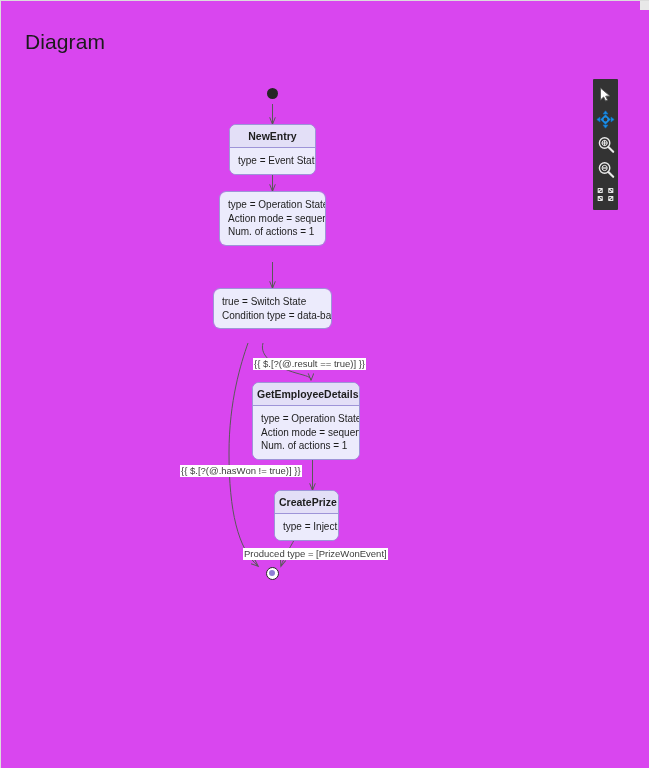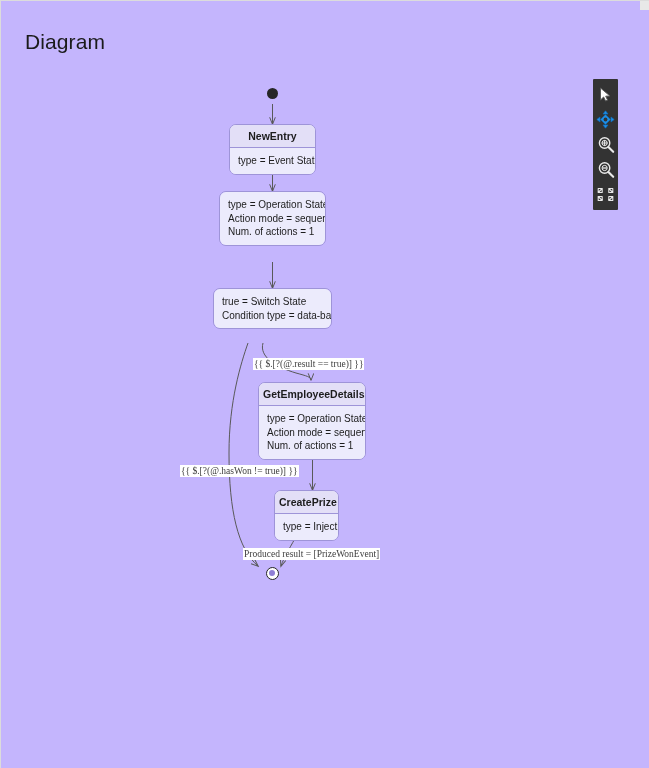--- a/index.html
+++ b/index.html
@@ -10,21 +10,21 @@
   body {
     width: 649px;
     height: 768px;
     font-family: "Liberation Sans", sans-serif;
     overflow: hidden;
     position: relative;
   }
   #page {
     position: absolute;
     inset: 0;
-    background: #c4b5fd;
+    background: #d946ef;
     border-top: 1px solid #dcdcdc;
     border-left: 1px solid #dcdcdc;
     box-sizing: border-box;
   }
   #right-gutter {
     position: absolute;
     top: 0;
     right: 0;
     width: 9px;
     height: 9px;
@@ -58,21 +58,21 @@
   .edge-path {
     fill: none;
     stroke: #595959;
     stroke-width: 1;
   }
   .edge-label {
     position: absolute;
     font-size: 9.5px;
     color: #3d3d3d;
     white-space: nowrap;
-    font-family: Liberation Serif, serif;
+    font-family: Liberation Sans, sans-serif;
     background: #ffffff;
     padding: 0 1px;
     line-height: 12px;
   }
   .node {
     position: absolute;
     border: 1px solid #9e94d8;
     border-radius: 7px;
     background: #ecebfc;
     box-sizing: border-box;
@@ -199,41 +199,41 @@
       </div>
     </div>
 
     <div class="node" style="left:212px; top:287px; width:119px;">
       <div class="node-body">
         <div class="prop">true = Switch State</div>
         <div class="prop">Condition type = data-based</div>
       </div>
     </div>
 
-    <div class="node" style="left:257px; top:381px; width:108px;">
+    <div class="node" style="left:251px; top:381px; width:108px;">
       <div class="node-header">GetEmployeeDetails</div>
       <div class="node-body">
         <div class="prop">type = Operation State</div>
         <div class="prop">Action mode = sequential</div>
         <div class="prop">Num. of actions = 1</div>
       </div>
     </div>
 
     <div class="node" style="left:273px; top:489px; width:65px;">
       <div class="node-header">CreatePrize</div>
       <div class="node-body">
         <div class="prop">type = Inject State</div>
       </div>
     </div>
 
     <div class="end-node" style="left:265px; top:566px;"></div>
 
     <div class="edge-label" style="left:252px; top:357px;">{{ $.[?(@.result == true)] }}</div>
     <div class="edge-label" style="left:179px; top:464px;">{{ $.[?(@.hasWon != true)] }}</div>
-    <div class="edge-label" style="left:242px; top:547px;">Produced result = [PrizeWonEvent]</div>
+    <div class="edge-label" style="left:242px; top:547px;">Produced type = [PrizeWonEvent]</div>
 
   </div>
 
   <div id="toolbar">
 
     <div class="tool-btn" title="Pointer">
       <svg width="17" height="17" viewBox="0 0 17 17">
         <path d="M3.5,2 L3.5,14 L6.6,11 L8.6,15 L10.6,14.1 L8.7,10.2 L13,10 Z" fill="#ffffff" stroke="#5a5a5a" stroke-width="1" stroke-linejoin="round"></path>
       </svg>
     </div>

